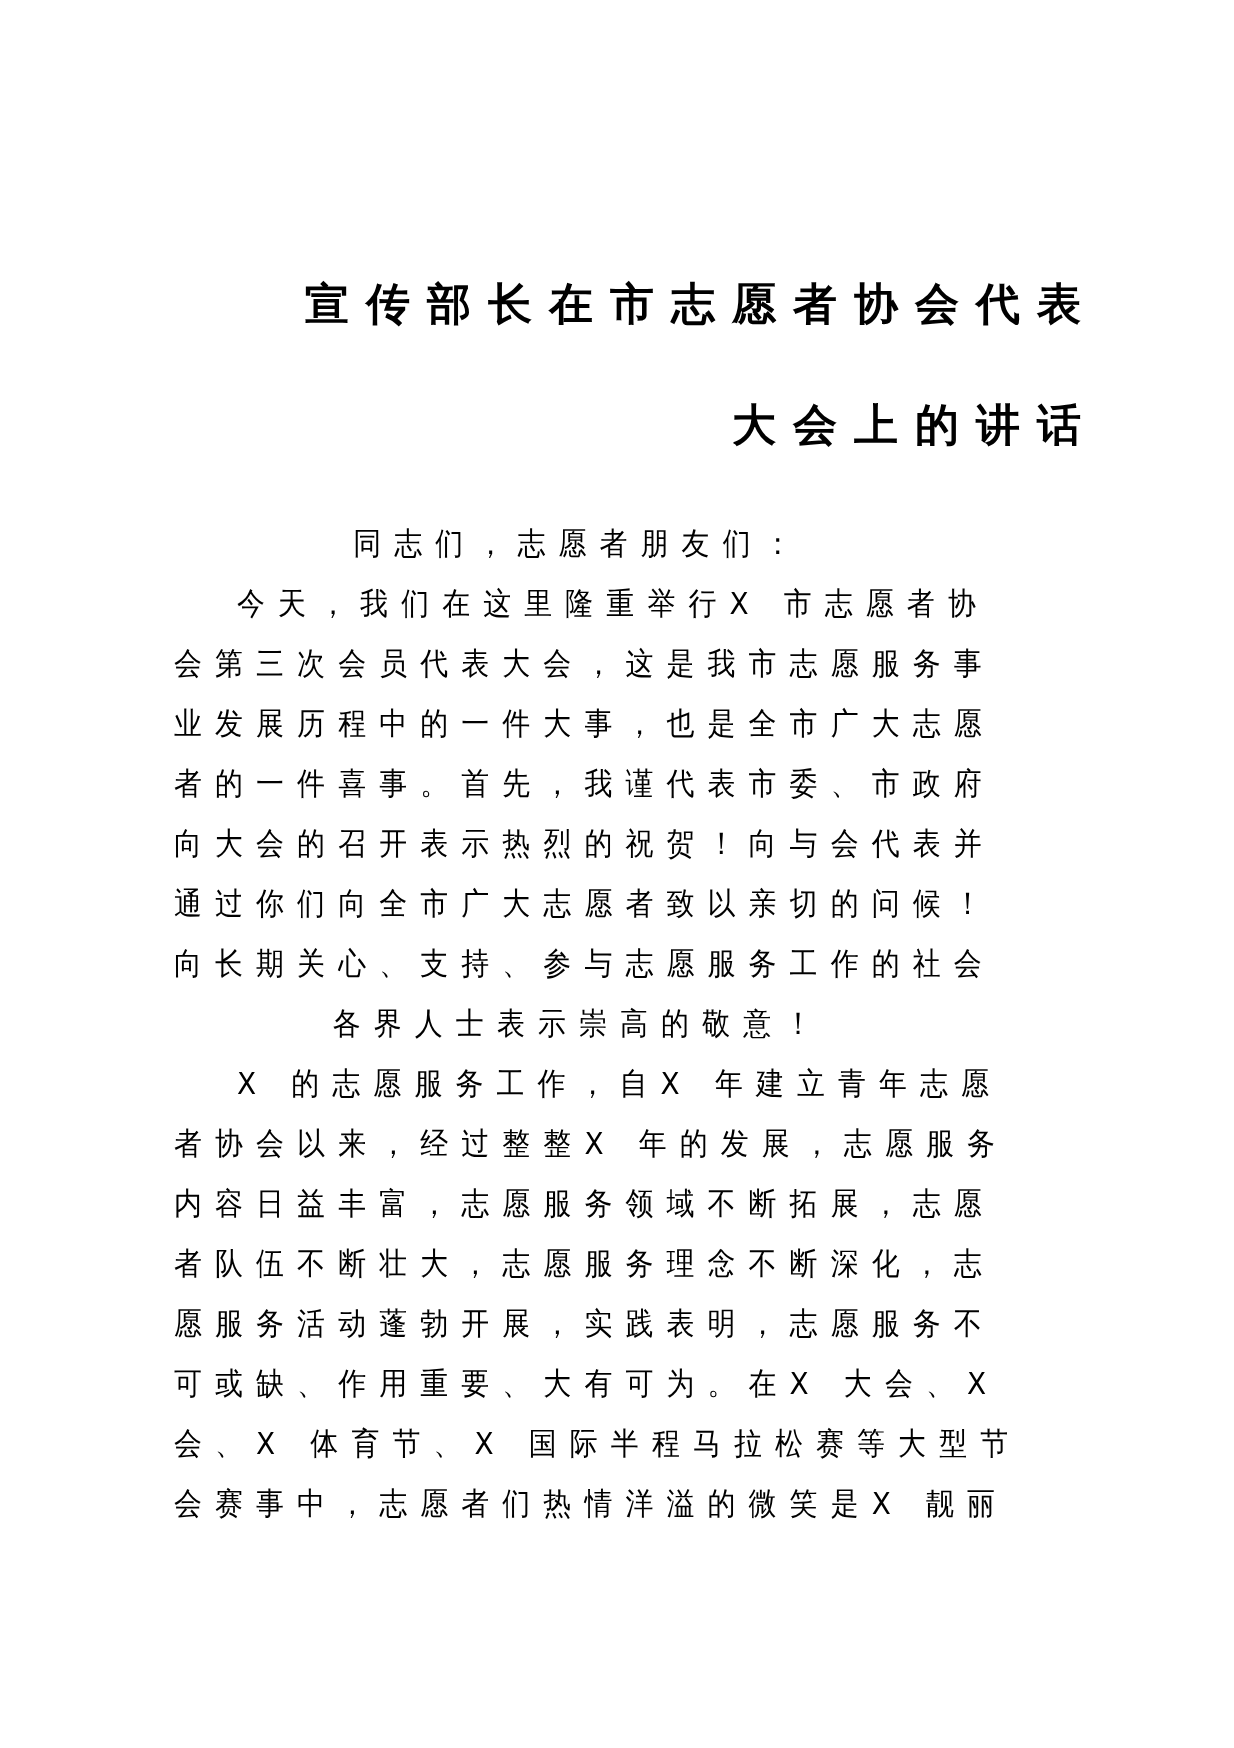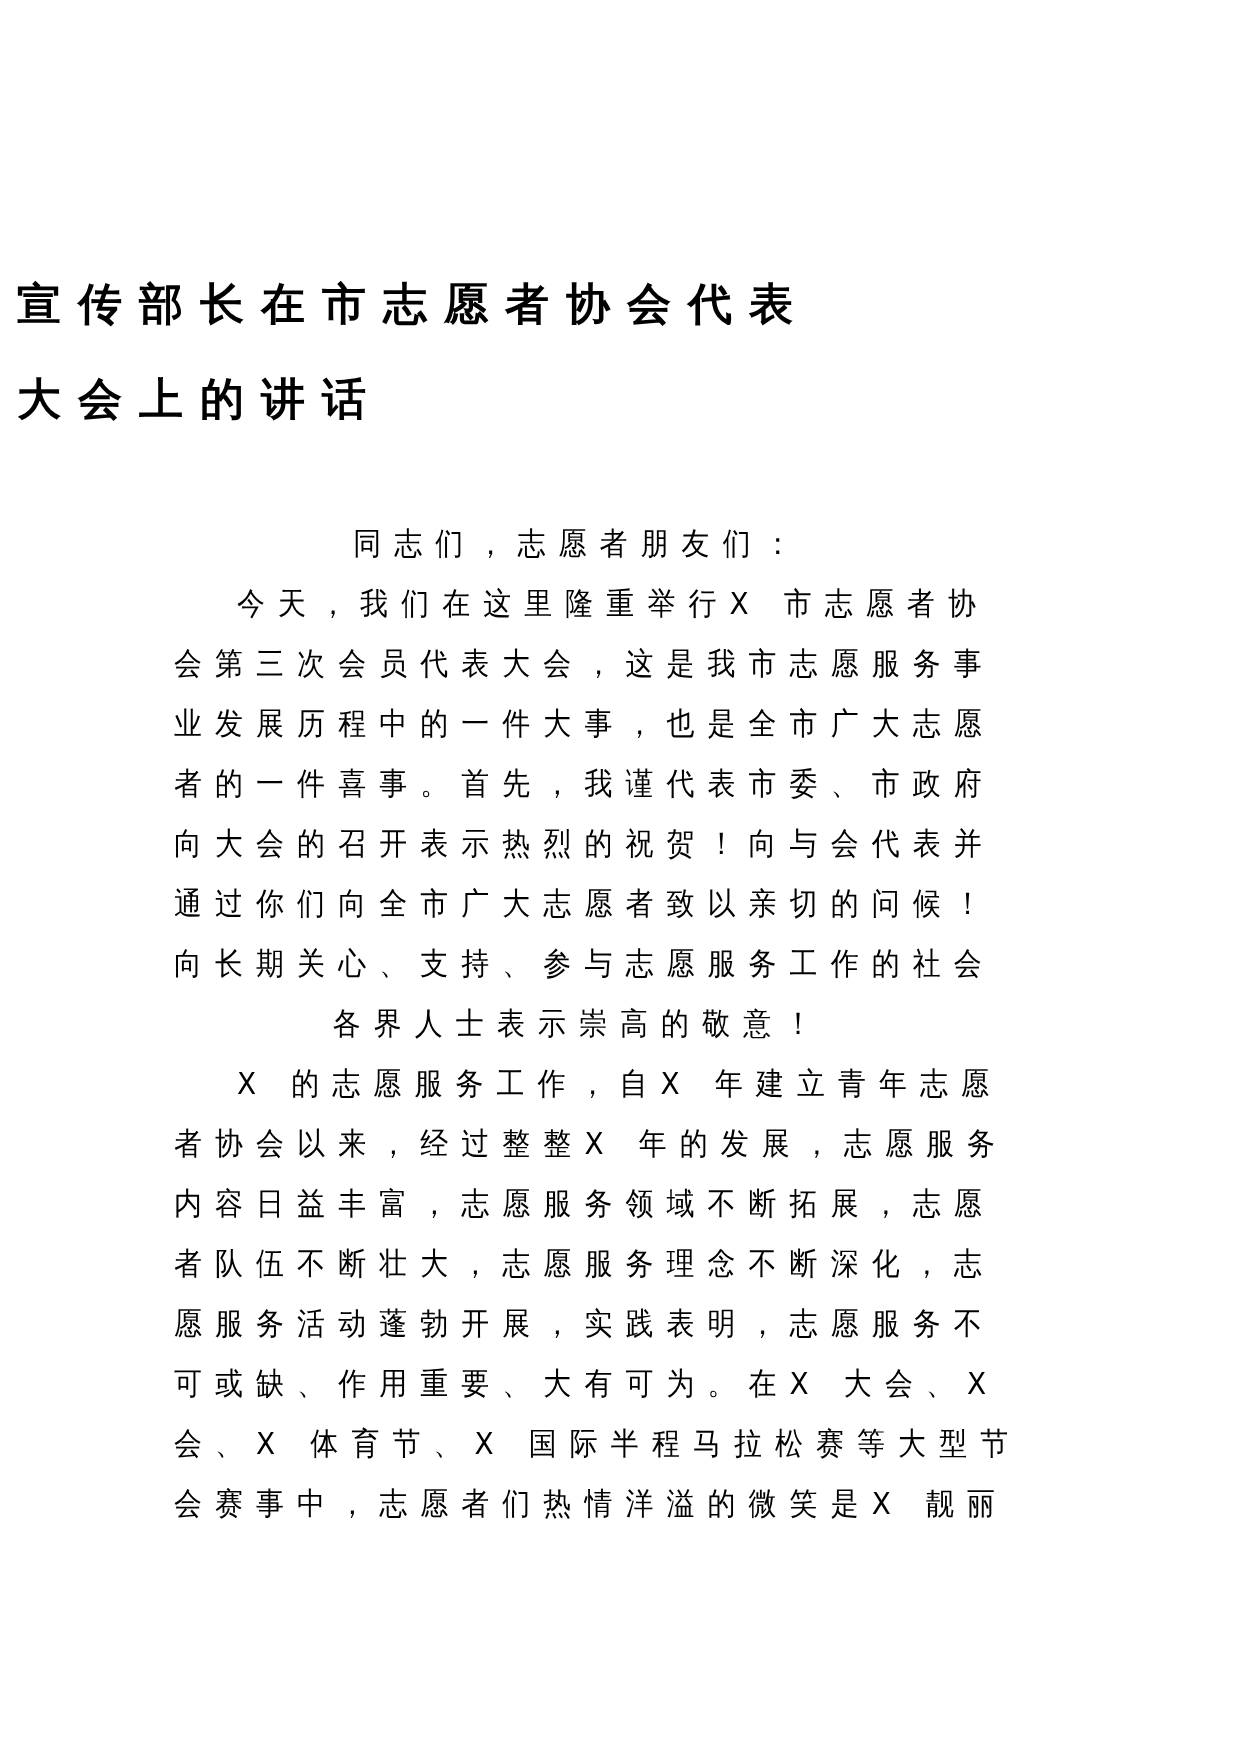--- a/index.html
+++ b/index.html
@@ -20,34 +20,34 @@
     left: 0; top: 0;
     width: 1234px;
     height: 1748px;
     background: #ffffff;
   }
   .title-block {
     position: absolute;
     left: 0;
     top: 282px;
     width: 1098px;
-    text-align: left;
+    text-align: right;
   }
   .title-line {
     font-family: "DejaVu Sans", sans-serif;
     font-weight: bold;
     font-size: 44px;
     letter-spacing: 17px;
     line-height: 44px;
     height: 44px;
     white-space: nowrap;
     margin-left: 17px;
   }
   .title-line + .title-line {
-    margin-top: 51px;
+    margin-top: 77px;
   }
   .body-block {
     position: absolute;
     left: 174px;
     top: 513px;
     width: 900px;
     text-align: center;
   }
   .body-line {
     font-family: "DejaVu Sans", sans-serif;

